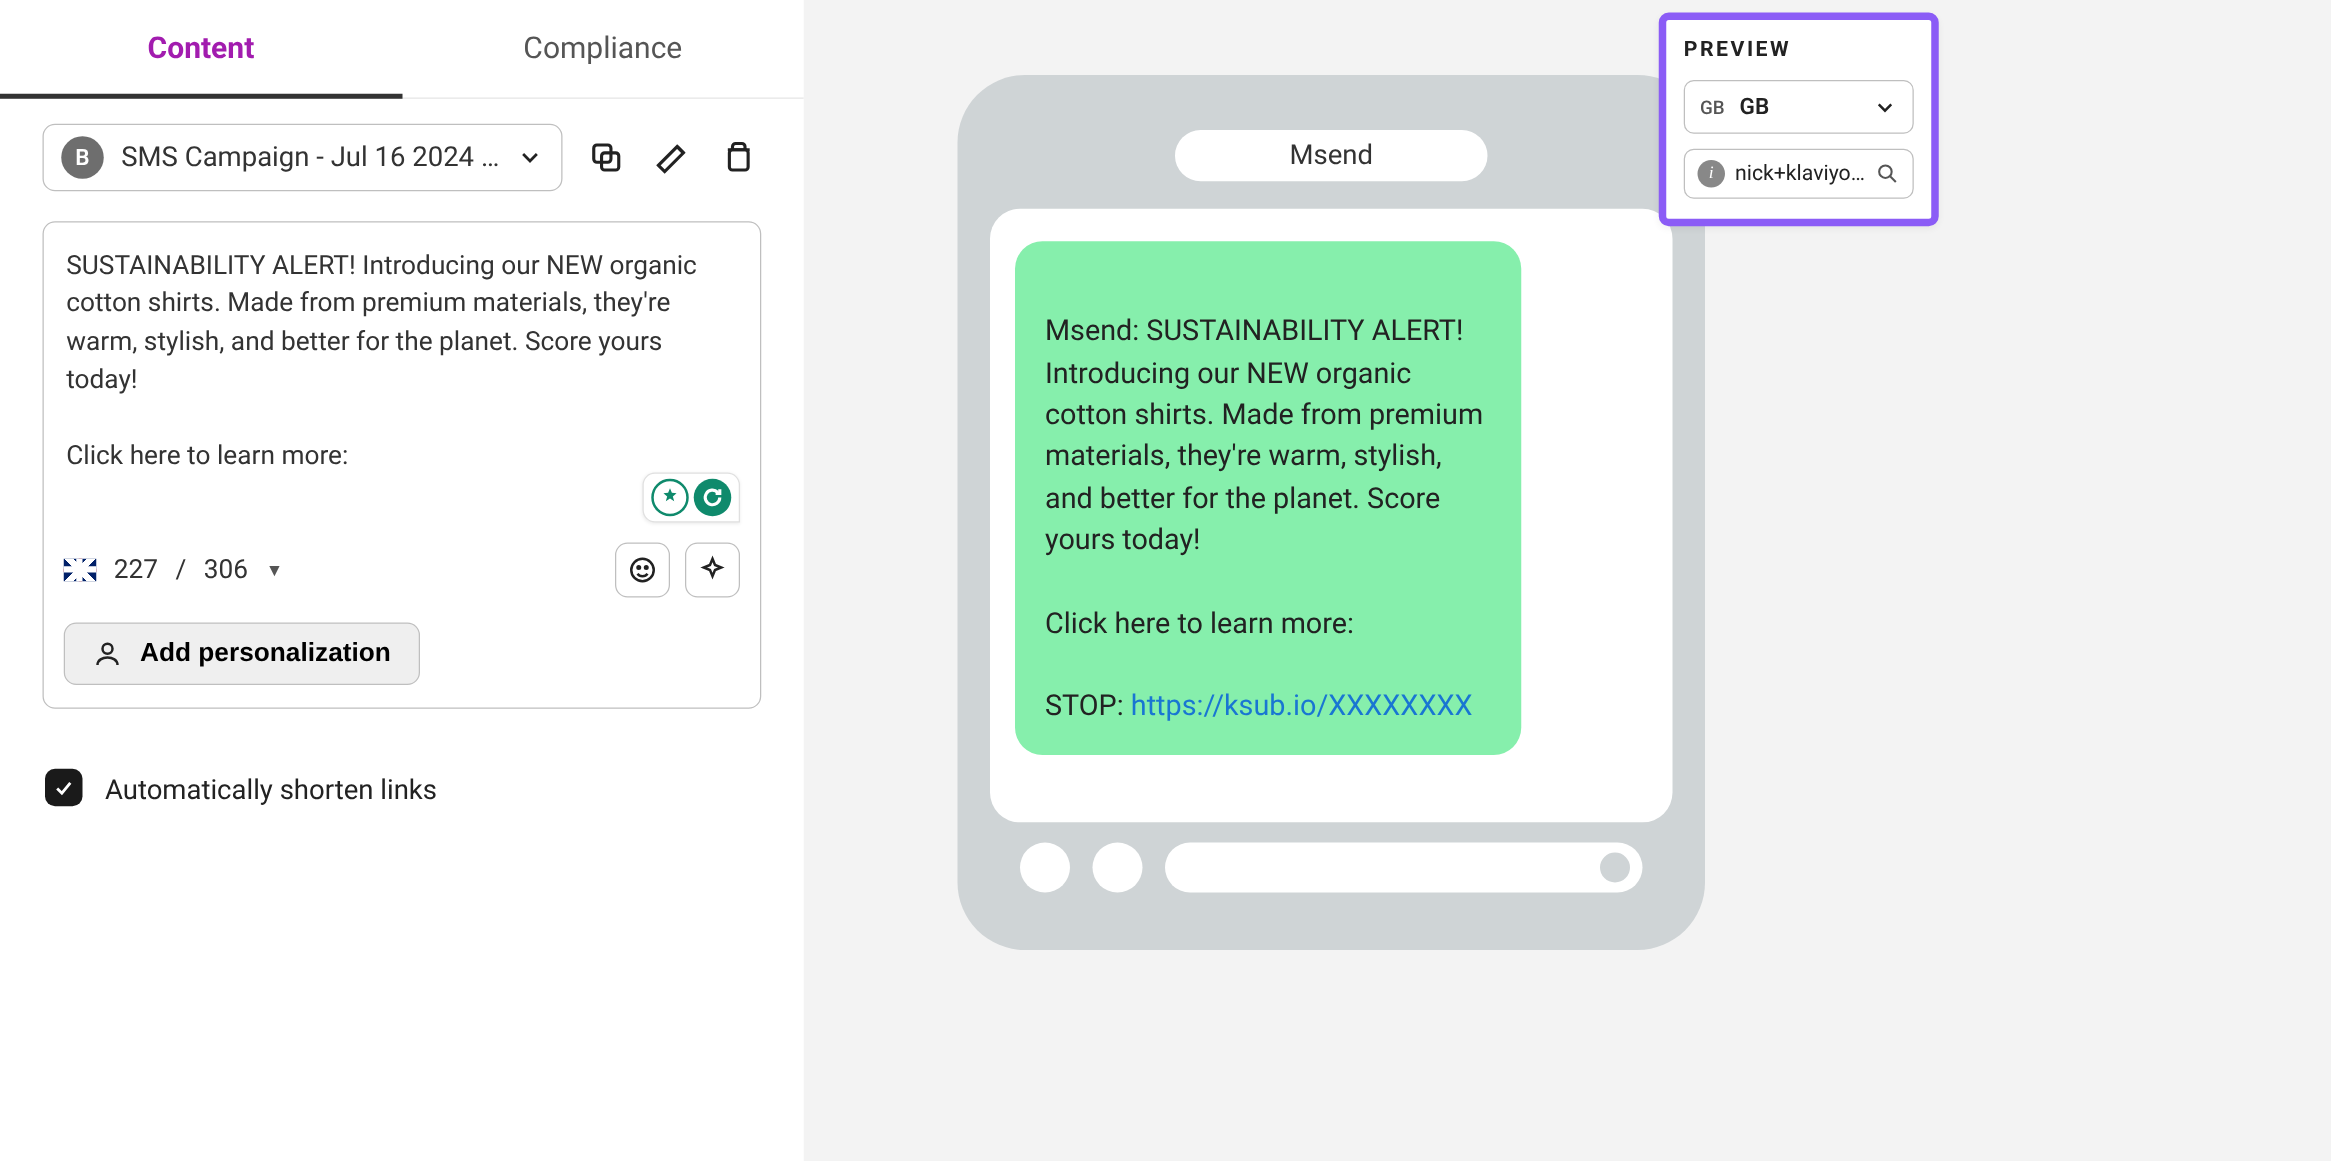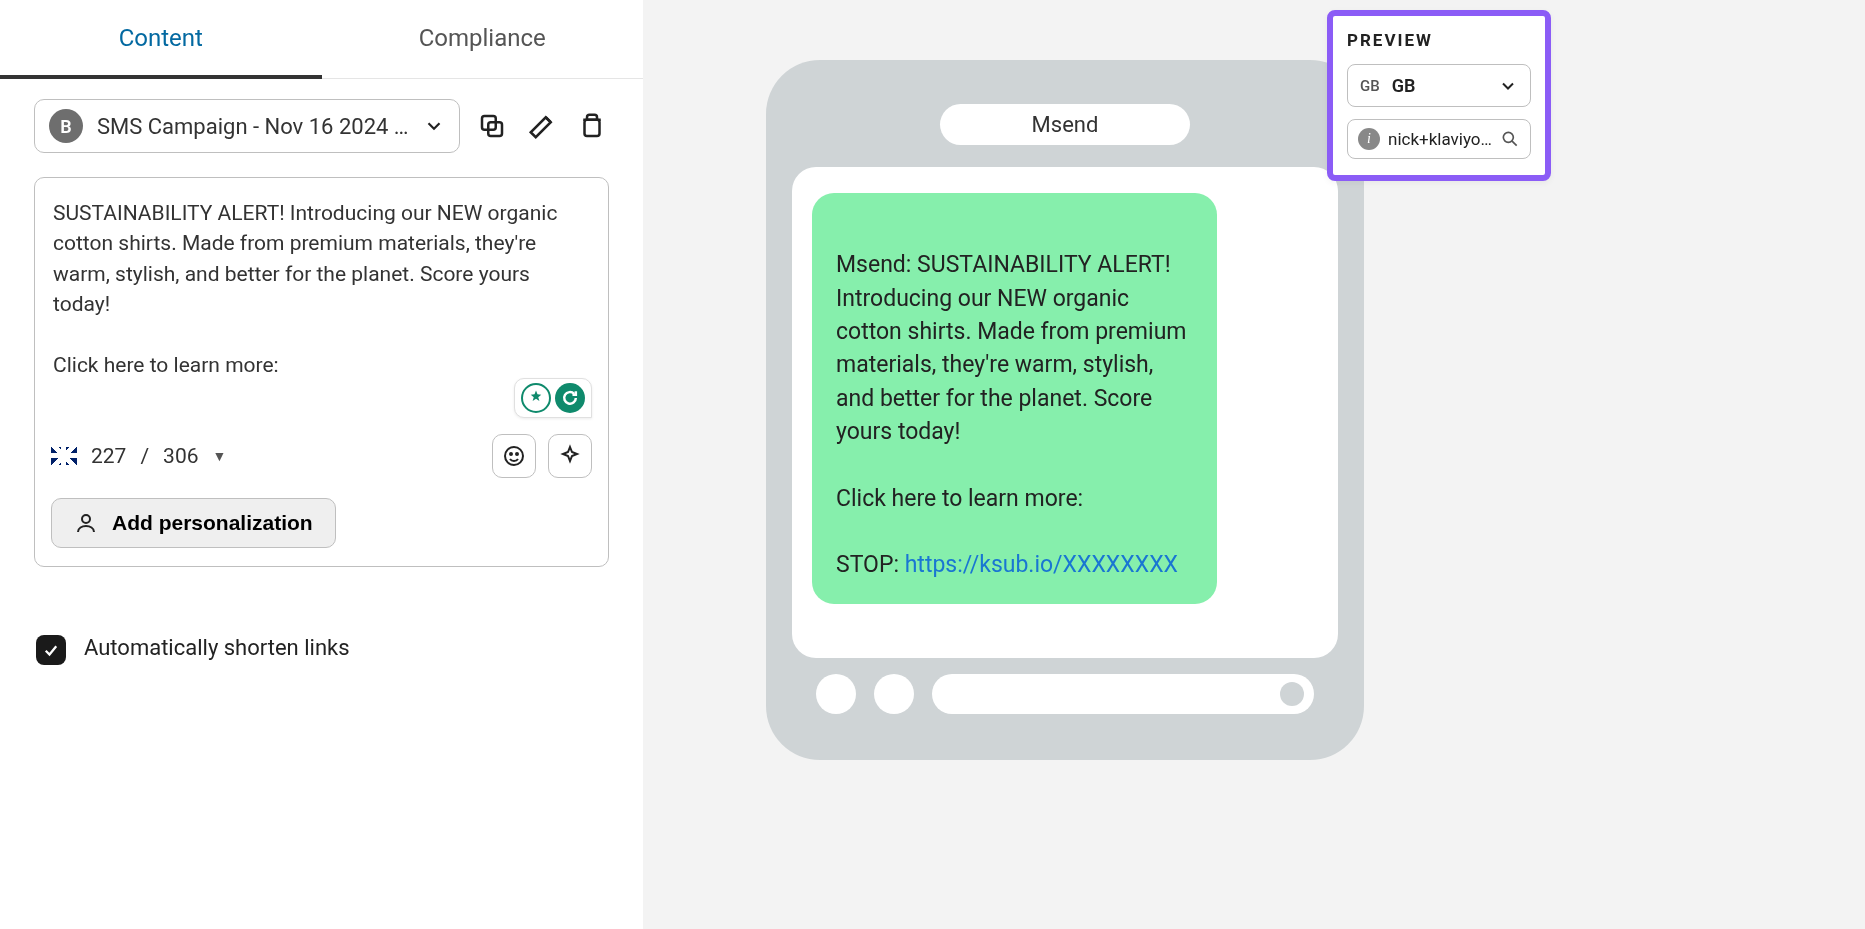--- a/index.html
+++ b/index.html
@@ -3,21 +3,21 @@
   <meta charset="utf-8">
   <style>
     * { box-sizing: border-box; margin: 0; padding: 0; }
     body { font-family: -apple-system, BlinkMacSystemFont, "Segoe UI", Roboto, Helvetica, Arial, sans-serif; background: #fff; color: #222; width: 1865px; height: 929px; overflow: hidden; position: relative; }
 
     
     .editor-panel { position: absolute; left: 0; top: 0; width: 643px; height: 100%; background: #fff; }
 
     .tabs { display: flex; border-bottom: 1px solid #e5e5e5; }
     .tab { flex: 1; text-align: center; padding: 24px 0 26px; font-size: 24px; color: #555; cursor: pointer; position: relative; }
-    .tab.active { color: #0369a1; font-weight: 400; }
+    .tab.active { color: #a21caf; font-weight: 700; }
     .tab.active::after { content: ""; position: absolute; left: 0; right: 0; bottom: -1px; height: 4px; background: #333; }
 
     .editor-body { padding: 20px 34px 0; }
 
     .campaign-row { display: flex; align-items: center; gap: 16px; margin-bottom: 18px; }
     .campaign-select { flex: 1; display: flex; align-items: center; gap: 14px; border: 1px solid #bfbfbf; border-radius: 10px; padding: 10px 14px; height: 54px; cursor: pointer; }
     .badge-b { width: 34px; height: 34px; border-radius: 50%; background: #6e6e6e; color: #fff; display: flex; align-items: center; justify-content: center; font-weight: 600; font-size: 18px; flex: none; }
     .campaign-name { font-size: 22px; color: #333; white-space: nowrap; overflow: hidden; text-overflow: ellipsis; flex: 1; }
     .chev { flex: none; }
     .icon-btn { width: 44px; height: 44px; display: flex; align-items: center; justify-content: center; cursor: pointer; color: #222; }
@@ -43,21 +43,21 @@
       linear-gradient(#fff,#fff) center/20% 100% no-repeat,
       linear-gradient(#C8102E,#C8102E) center/100% 14% no-repeat,
       linear-gradient(#C8102E,#C8102E) center/10% 100% no-repeat;
     }
     .count-caret { font-size: 14px; color: #555; }
     .count-right { display: flex; gap: 12px; }
     .sq-btn { width: 44px; height: 44px; border: 1px solid #bfbfbf; border-radius: 10px; display: flex; align-items: center; justify-content: center; cursor: pointer; }
 
     .personalize-btn { margin-top: 20px; display: inline-flex; align-items: center; gap: 14px; border: 1px solid #bfbfbf; border-radius: 10px; padding: 12px 22px; font-size: 21px; font-weight: 600; cursor: pointer; }
 
-    .shorten-row { display: flex; align-items: flex-start; gap: 18px; margin: 68px 0 0 2px; font-size: 22px; }
+    .shorten-row { display: flex; align-items: flex-end; gap: 18px; margin: 48px 0 0 2px; font-size: 22px; }
     .shorten-check { width: 30px; height: 30px; border-radius: 8px; background: #1a1a1a; display: flex; align-items: center; justify-content: center; color: #fff; flex: none; }
 
     
     .center-pane { position: absolute; left: 643px; top: 0; right: 0; bottom: 0; background: #f3f3f3; }
     .phone-wrap { position: absolute; left: 78px; top: 60px; padding-left: 45px; }
     .phone { width: 598px; background: #cfd4d6; border-radius: 54px; padding: 26px 26px 30px; }
     .phone-inner { background: #fff; border-radius: 24px; overflow: hidden; }
     .phone-header { background: #cfd4d6; padding: 18px 0 22px; display: flex; justify-content: center; }
     .sender-pill { background: #fff; border-radius: 999px; padding: 8px 92px; font-size: 22px; color: #333; }
     .phone-body { padding: 26px 20px 54px; min-height: 430px; }
@@ -91,21 +91,21 @@
     </div>
     <div class="tab">
       <span>Compliance</span>
     </div>
   </div>
 
   <div class="editor-body">
     <div class="campaign-row">
       <div class="campaign-select">
         <div class="badge-b">B</div>
-        <div class="campaign-name">SMS Campaign - Nov 16 2024 …</div>
+        <div class="campaign-name">SMS Campaign - Jul 16 2024 …</div>
         <span class="chev">
           <svg width="22" height="22" viewBox="0 0 24 24" fill="none" stroke="#222" stroke-width="2.4">
               <polyline points="6 9 12 15 18 9"></polyline>
             </svg>
         </span>
       </div>
       <div class="icon-btn">
         <svg width="30" height="30" viewBox="0 0 24 24" fill="none" stroke="#222" stroke-width="2">
             <rect x="9" y="9" width="11" height="11" rx="2"></rect>
             <rect x="4" y="4" width="11" height="11" rx="2"></rect>

